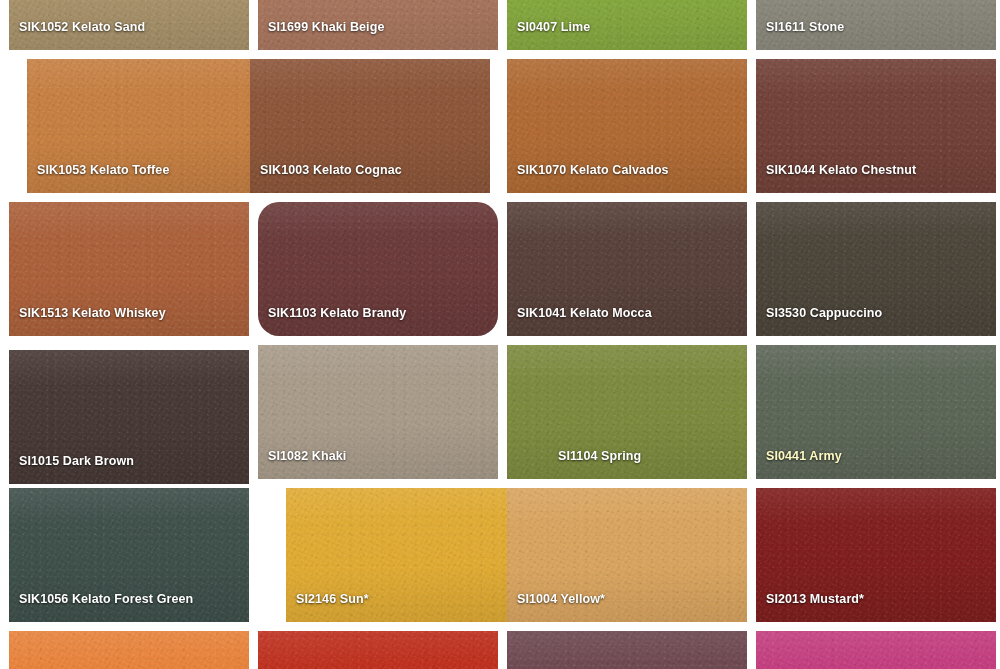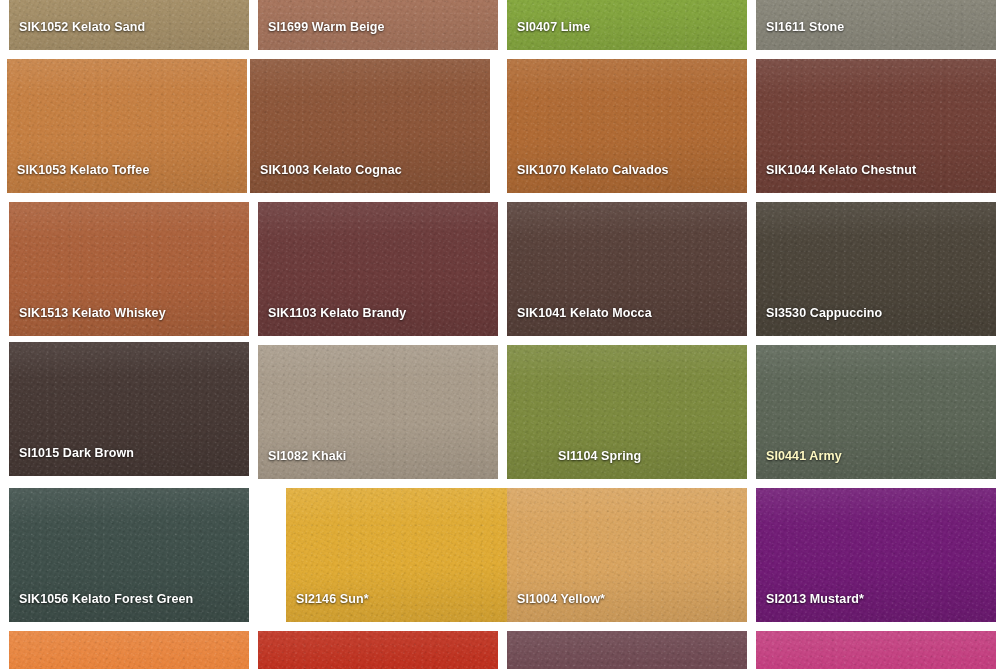--- a/index.html
+++ b/index.html
@@ -88,35 +88,35 @@
     <div class="swatch" style="left: 9px; top: -84px; width: 240px; height: 134px; background-color: rgb(168, 146, 106);">
       <div class="shade"></div>
       <div class="grain" style="background-position: 0px 0px, 0px 0px, 0px 0px, 0px 0px, 0px 0px, 0px 0px;"></div>
       <div class="grain2"></div>
       <div class="swatch-label" style="color: rgb(255, 255, 255);">SIK1052 Kelato Sand</div>
     </div>
     <div class="swatch" style="left: 258px; top: -84px; width: 240px; height: 134px; background-color: rgb(169, 118, 94);">
       <div class="shade"></div>
       <div class="grain" style="background-position: 3px 5px, 4px 2px, 6px 3px, 2px 7px, 5px 4px, 0px 6px;"></div>
       <div class="grain2"></div>
-      <div class="swatch-label" style="color: rgb(255, 255, 255);">SI1699 Warm Beige</div>
+      <div class="swatch-label" style="color: rgb(255, 255, 255);">SI1699 Khaki Beige</div>
     </div>
     <div class="swatch" style="left: 507px; top: -84px; width: 240px; height: 134px; background-color: rgb(134, 169, 63);">
       <div class="shade"></div>
       <div class="grain" style="background-position: 6px 3px, 8px 4px, 4px 0px, 4px 4px, 0px 8px, 0px 5px;"></div>
       <div class="grain2"></div>
       <div class="swatch-label" style="color: rgb(255, 255, 255);">SI0407 Lime</div>
     </div>
     <div class="swatch" style="left: 756px; top: -84px; width: 240px; height: 134px; background-color: rgb(139, 137, 124);">
       <div class="shade"></div>
       <div class="grain" style="background-position: 0px 1px, 1px 6px, 2px 3px, 6px 1px, 5px 3px, 0px 4px;"></div>
       <div class="grain2"></div>
       <div class="swatch-label" style="color: rgb(255, 255, 255);">SI1611 Stone</div>
     </div>
-    <div class="swatch" style="left: 7px; top: 59px; width: 240px; height: 134px; background-color: rgb(198, 127, 65);">
+    <div class="swatch" style="left: 27px; top: 59px; width: 240px; height: 134px; background-color: rgb(198, 127, 65);">
       <div class="shade"></div>
       <div class="grain" style="background-position: 3px 6px, 5px 0px, 0px 0px, 8px 8px, 0px 7px, 0px 3px;"></div>
       <div class="grain2"></div>
       <div class="swatch-label" style="color: rgb(255, 255, 255);">SIK1053 Kelato Toffee</div>
     </div>
     <div class="swatch" style="left: 250px; top: 59px; width: 240px; height: 134px; background-color: rgb(140, 85, 56);">
       <div class="shade"></div>
       <div class="grain" style="background-position: 6px 4px, 9px 2px, 6px 3px, 10px 5px, 5px 2px, 0px 2px;"></div>
       <div class="grain2"></div>
       <div class="swatch-label" style="color: rgb(255, 255, 255);">SIK1003 Kelato Cognac</div>
@@ -132,39 +132,39 @@
       <div class="grain" style="background-position: 3px 0px, 6px 6px, 2px 3px, 1px 9px, 5px 1px, 0px 0px;"></div>
       <div class="grain2"></div>
       <div class="swatch-label" style="color: rgb(255, 255, 255);">SIK1044 Kelato Chestnut</div>
     </div>
     <div class="swatch" style="left: 9px; top: 202px; width: 240px; height: 134px; background-color: rgb(171, 96, 58);">
       <div class="shade"></div>
       <div class="grain" style="background-position: 6px 5px, 10px 0px, 0px 0px, 3px 6px, 0px 5px, 0px 6px;"></div>
       <div class="grain2"></div>
       <div class="swatch-label" style="color: rgb(255, 255, 255);">SIK1513 Kelato Whiskey</div>
     </div>
-    <div class="swatch" style="left: 258px; top: 202px; width: 240px; height: 134px; background-color: rgb(107, 58, 58);">
+    <div class="swatch" style="left: 258px; top: 202px; width: 240px; height: 134px; background-color: rgb(107, 58, 58); border-radius: 21px;">
       <div class="shade"></div>
       <div class="grain" style="background-position: 0px 3px, 3px 2px, 6px 3px, 5px 3px, 5px 0px, 0px 5px;"></div>
       <div class="grain2"></div>
       <div class="swatch-label" style="color: rgb(255, 255, 255);">SIK1103 Kelato Brandy</div>
     </div>
     <div class="swatch" style="left: 507px; top: 202px; width: 240px; height: 134px; background-color: rgb(87, 64, 57);">
       <div class="shade"></div>
       <div class="grain" style="background-position: 3px 1px, 7px 4px, 4px 0px, 7px 0px, 0px 4px, 0px 4px;"></div>
       <div class="grain2"></div>
       <div class="swatch-label" style="color: rgb(255, 255, 255);">SIK1041 Kelato Mocca</div>
     </div>
     <div class="swatch" style="left: 756px; top: 202px; width: 240px; height: 134px; background-color: rgb(75, 68, 57);">
       <div class="shade"></div>
       <div class="grain" style="background-position: 6px 6px, 0px 6px, 2px 3px, 9px 7px, 5px 8px, 0px 3px;"></div>
       <div class="grain2"></div>
       <div class="swatch-label" style="color: rgb(255, 255, 255);">SI3530 Cappuccino</div>
     </div>
-    <div class="swatch" style="left: 9px; top: 342px; width: 240px; height: 134px; background-color: rgb(70, 56, 52);">
+    <div class="swatch" style="left: 9px; top: 350px; width: 240px; height: 134px; background-color: rgb(70, 56, 52);">
       <div class="shade"></div>
       <div class="grain" style="background-position: 0px 4px, 4px 0px, 0px 0px, 11px 4px, 0px 3px, 0px 2px;"></div>
       <div class="grain2"></div>
       <div class="swatch-label" style="color: rgb(255, 255, 255);">SI1015 Dark Brown</div>
     </div>
     <div class="swatch" style="left: 258px; top: 345px; width: 240px; height: 134px; background-color: rgb(168, 155, 138);">
       <div class="shade"></div>
       <div class="grain" style="background-position: 3px 2px, 8px 2px, 6px 3px, 0px 1px, 5px 7px, 0px 1px;"></div>
       <div class="grain2"></div>
       <div class="swatch-label" style="color: rgb(255, 255, 255);">SI1082 Khaki</div>
@@ -192,21 +192,21 @@
       <div class="grain" style="background-position: 6px 1px, 2px 2px, 6px 3px, 8px 9px, 5px 5px, 0px 4px;"></div>
       <div class="grain2"></div>
       <div class="swatch-label" style="color: rgb(255, 255, 255);">SI2146 Sun*</div>
     </div>
     <div class="swatch" style="left: 507px; top: 488px; width: 240px; height: 134px; background-color: rgb(217, 164, 95);">
       <div class="shade"></div>
       <div class="grain" style="background-position: 0px 6px, 6px 4px, 4px 0px, 10px 6px, 0px 0px, 0px 3px;"></div>
       <div class="grain2"></div>
       <div class="swatch-label" style="color: rgb(255, 255, 255);">SI1004 Yellow*</div>
     </div>
-    <div class="swatch" style="left: 756px; top: 488px; width: 240px; height: 134px; background-color: #701a75;">
+    <div class="swatch" style="left: 756px; top: 488px; width: 240px; height: 134px; background-color: #7f1d1d;">
       <div class="shade"></div>
       <div class="grain" style="background-position: 3px 4px, 10px 6px, 2px 3px, 12px 3px, 5px 4px, 0px 2px;"></div>
       <div class="grain2"></div>
       <div class="swatch-label" style="color: rgb(255, 255, 255);">SI2013 Mustard*</div>
     </div>
     <div class="swatch" style="left: 9px; top: 631px; width: 240px; height: 134px; background-color: rgb(232, 130, 58);">
       <div class="shade"></div>
       <div class="grain" style="background-position: 6px 2px, 3px 0px, 0px 0px, 1px 0px, 0px 8px, 0px 1px;"></div>
       <div class="grain2"></div>
     </div>

